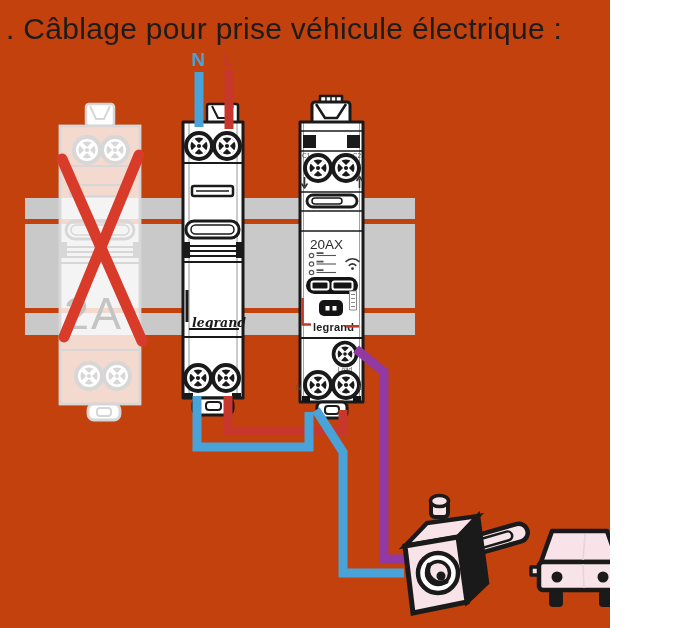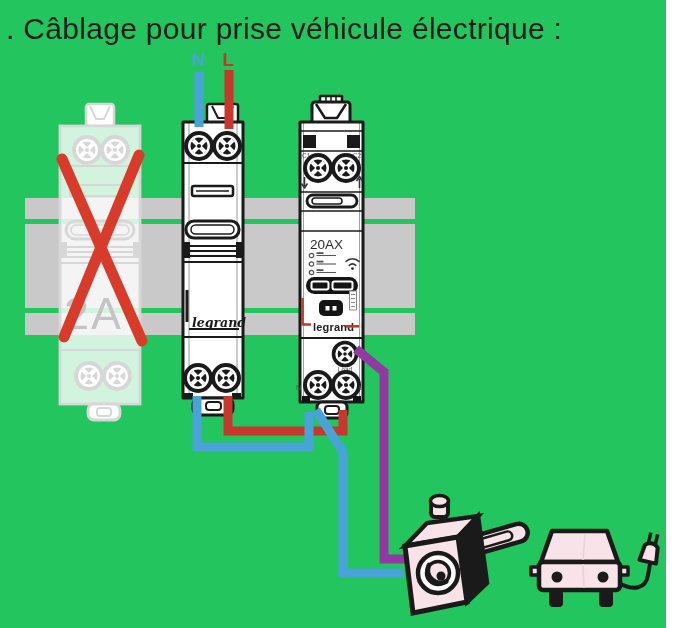--- a/index.html
+++ b/index.html
@@ -1,16 +1,16 @@
 <!DOCTYPE html>
 <html><head>
 <meta charset="utf-8">
 <style>
   html,body{margin:0;padding:0;background:#fff;}
-  .stage{position:relative;width:666px;height:628px;background:#22c55e;overflow:hidden;font-family:"Liberation Sans",sans-serif;text-align:right;}
+  .stage{position:relative;width:610px;height:628px;background:#c2410c;overflow:hidden;font-family:"Liberation Sans",sans-serif;text-align:right;}
   .title{position:absolute;left:6px;top:12px;font-size:30px;letter-spacing:.3px;color:#1c1c1c;white-space:nowrap;}
   svg{position:absolute;left:0;top:0;}
   svg text{font-family:"Liberation Sans",sans-serif;}
   .wirelabel{font-weight:bold;font-size:19px;}
   .tiny{fill:#555;}
   .script{font-family:"DejaVu Serif",serif;font-style:italic;font-weight:bold;}
   .brand{font-weight:bold;letter-spacing:.2px;fill:#222;}
   .pink{fill:#F7E3E8;}
 </style>
 </head>

